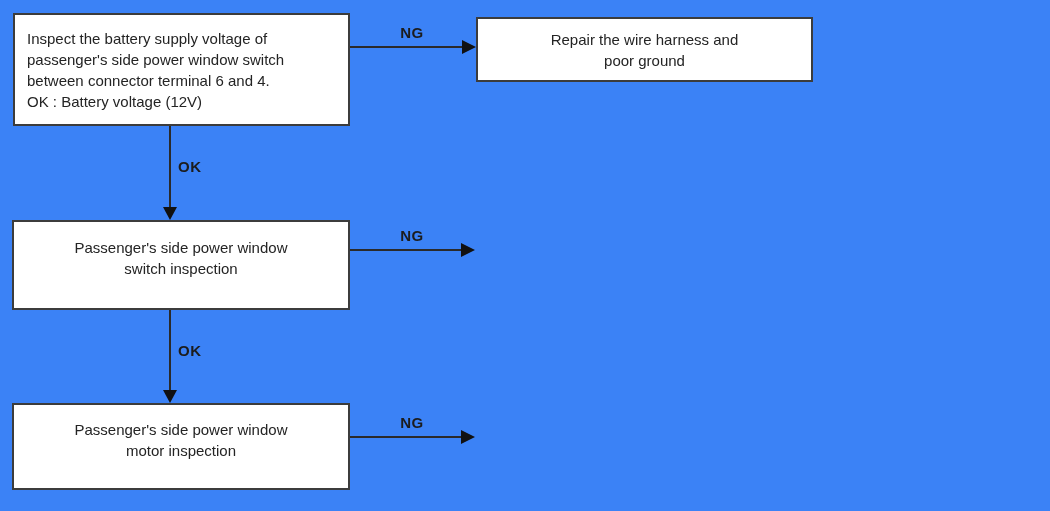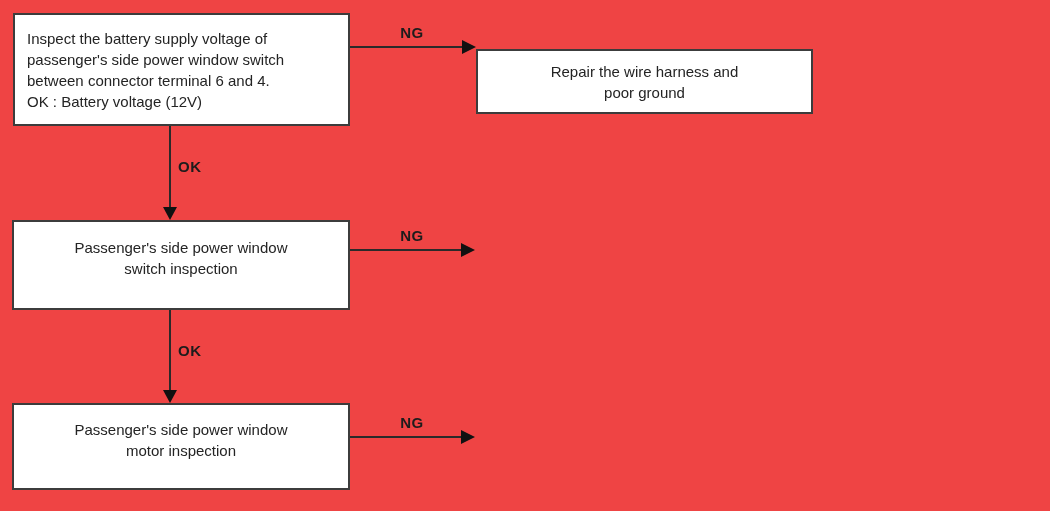--- a/index.html
+++ b/index.html
@@ -7,21 +7,21 @@
     padding: 0;
     background: #ffffff;
     width: 1050px;
     height: 511px;
     font-family: "Liberation Sans", sans-serif;
   }
   .canvas {
     position: relative;
     width: 1050px;
     height: 511px;
-    background: #ef4444;
+    background: #3b82f6;
     overflow: hidden;
   }
   .node {
     position: absolute;
     box-sizing: border-box;
     border: 2px solid #3c3c3c;
     background: #ffffff;
     color: #242424;
     font-size: 15px;
     line-height: 21px;
@@ -39,21 +39,21 @@
     text-align: left;
   }
   .node.align-center .node-text {
     text-align: center;
   }
   
   .step1 { left: 13px;  top: 13px;  width: 337px; height: 113px; }
   .step2 { left: 12px;  top: 220px; width: 338px; height: 90px;  padding-bottom: 14px; }
   .step3 { left: 12px;  top: 403px; width: 338px; height: 87px;  padding-bottom: 14px; }
   
-  .result1 { left: 476px; top: 17px;  width: 337px; height: 65px; margin-top: 32px; }
+  .result1 { left: 476px; top: 17px;  width: 337px; height: 65px; }
   .result2 { left: 475px; top: 230px; width: 338px; height: 43px; }
   .result3 { left: 475px; top: 415px; width: 338px; height: 42px; }
 
   .hline {
     position: absolute;
     height: 2px;
     background: #2a2a2a;
   }
   .vline {
     position: absolute;

